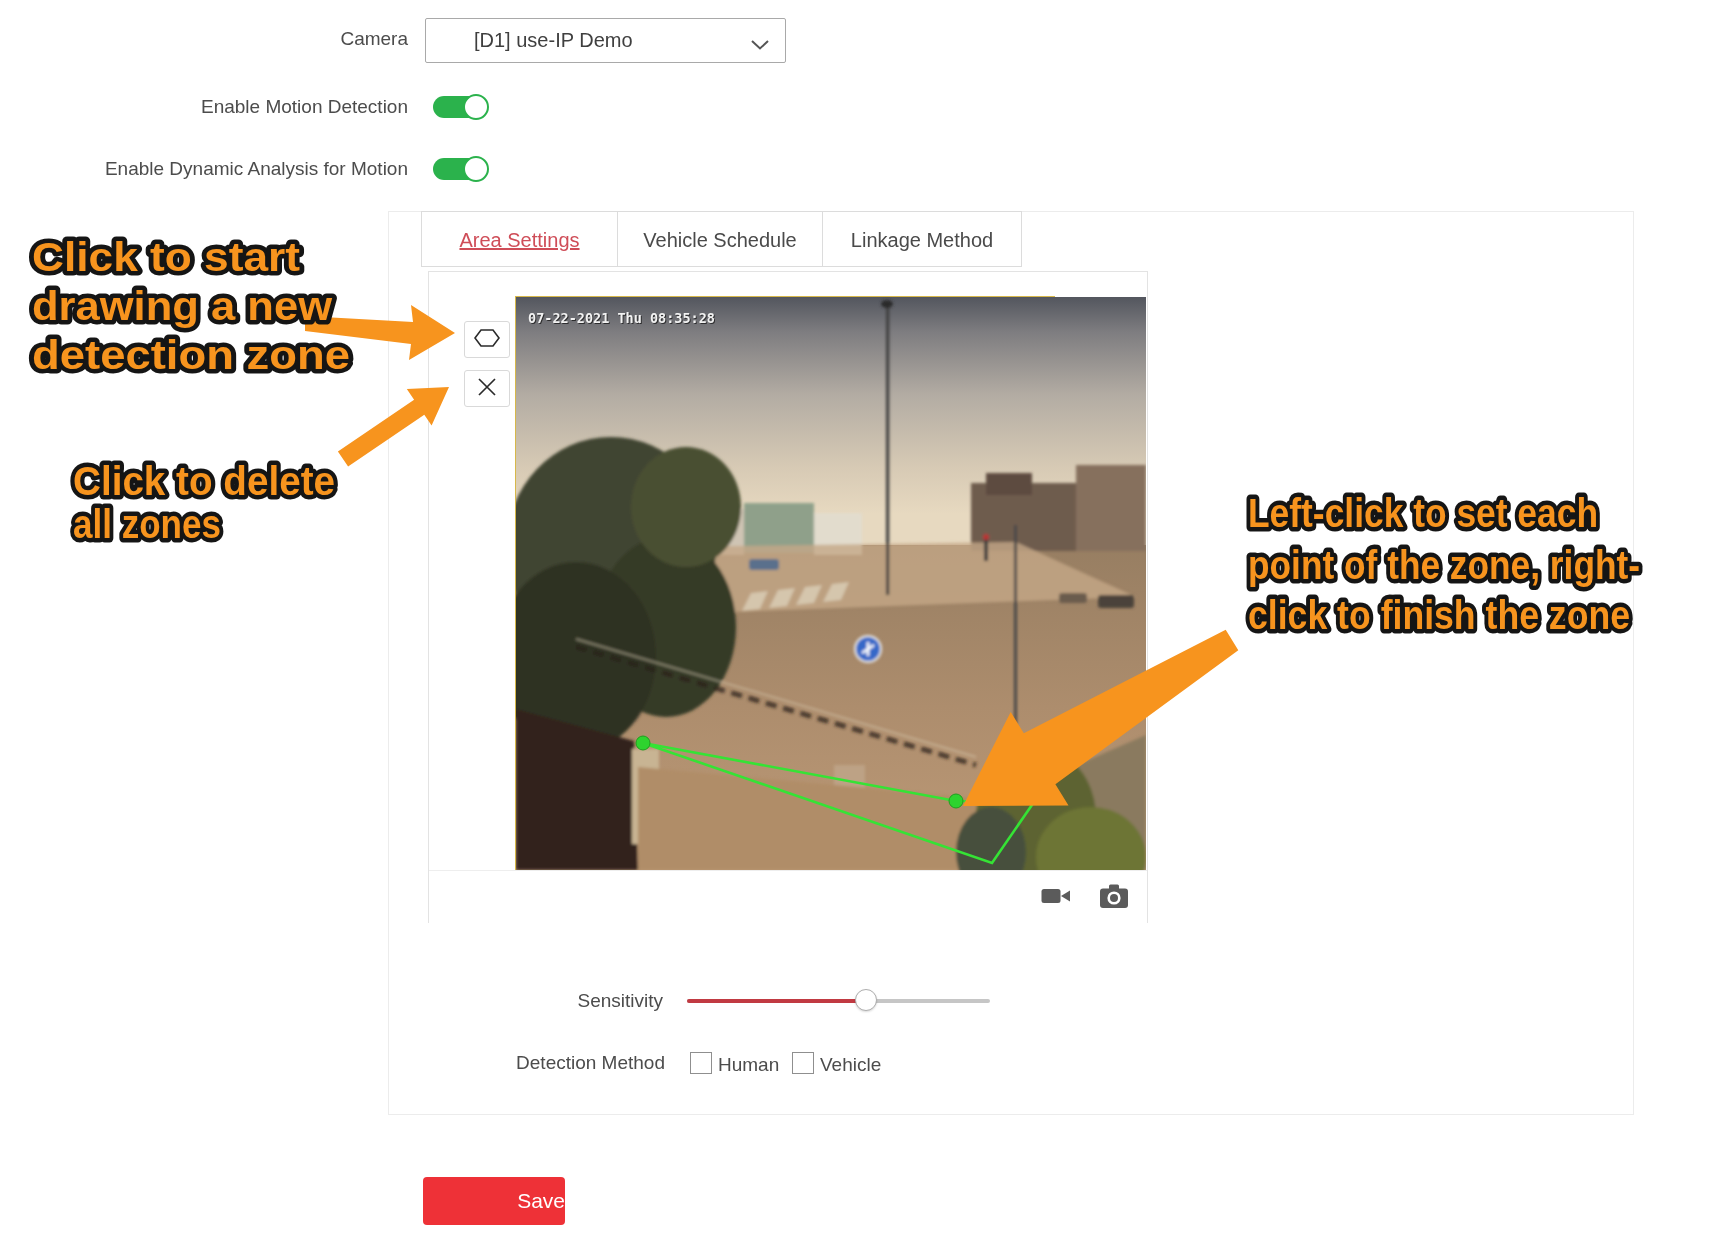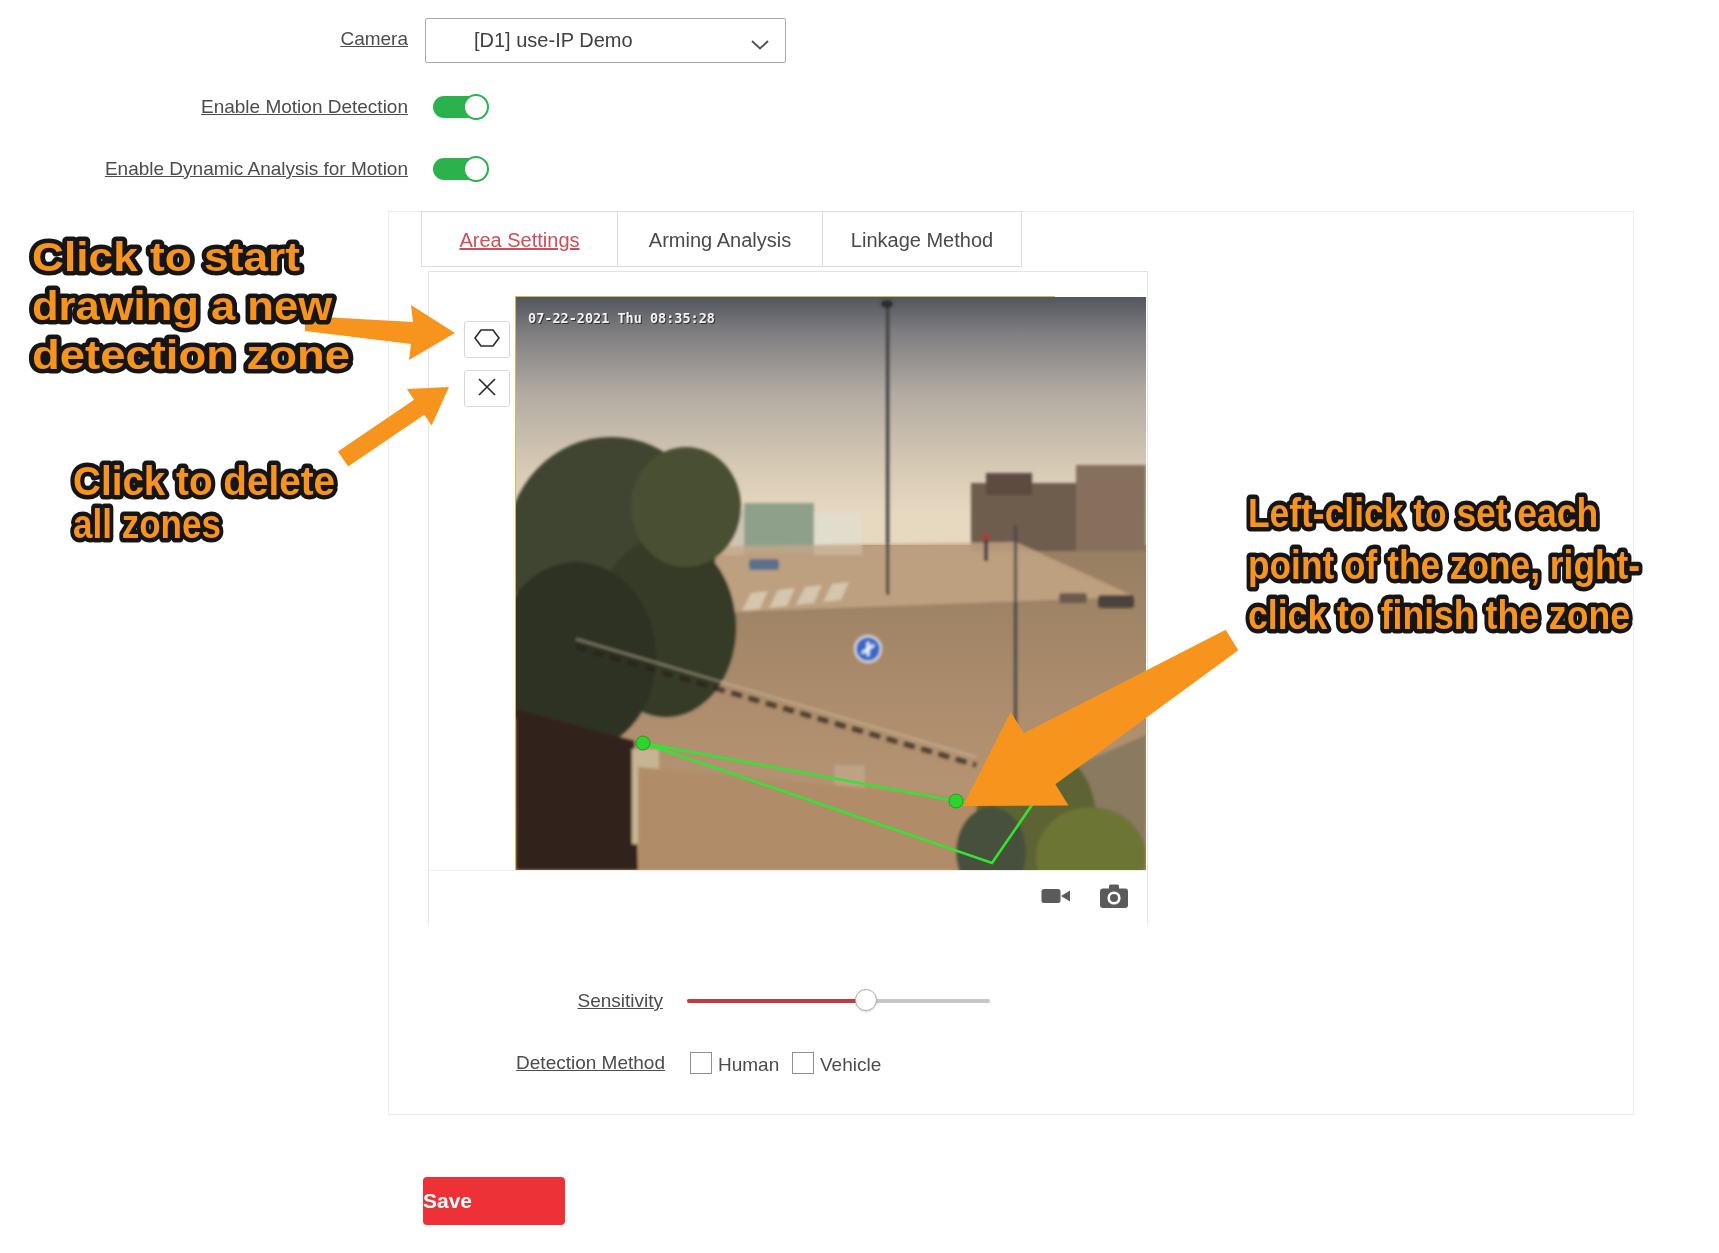--- a/index.html
+++ b/index.html
@@ -1,19 +1,19 @@
 <!DOCTYPE html>
 <html><head>
 <meta charset="utf-8">
 <style>
   html,body{margin:0;padding:0;background:#ffffff;}
   body{font-family:"Liberation Sans",sans-serif;color:#4c4c4c;}
   #page{position:relative;width:1719px;height:1253px;background:#fff;overflow:hidden;}
 
-  .lbl{position:absolute;font-size:19px;color:#4c4c4c;text-align:right;white-space:nowrap;text-decoration:underline;}
+  .lbl{position:absolute;font-size:19px;color:#4c4c4c;text-align:right;white-space:nowrap;}
 
   
   .dropdown{position:absolute;left:425px;top:18px;width:361px;height:45px;border:1px solid #a9a9a9;border-radius:2px;background:#fff;box-sizing:border-box;cursor:pointer;}
   .dropdown .val{position:absolute;left:16px;top:0;line-height:43px;font-size:20px;color:#3f3f3f;white-space:nowrap;margin-left:32px;}
   .dropdown .chev{position:absolute;right:16px;top:17px;}
 
   
   .toggle{position:absolute;width:54px;height:22px;border-radius:11px;background:#2bb24c;cursor:pointer;}
   .toggle .knob{position:absolute;right:-2px;top:-2px;width:22px;height:22px;border-radius:50%;background:#fff;border:2px solid #2bb24c;}
 
@@ -39,21 +39,21 @@
 
   
   .slider-track{position:absolute;left:687px;top:999px;width:303px;height:4px;background:#c6c6c6;border-radius:2px;}
   .slider-fill{position:absolute;left:0;top:0;height:4px;background:#c13a42;border-radius:2px;}
   .slider-thumb{position:absolute;top:-10px;width:22px;height:22px;border-radius:50%;background:#fff;border:1px solid #aeaeae;box-sizing:border-box;box-shadow:0 1px 2px rgba(0,0,0,.15);cursor:pointer;}
 
   
   .cb{position:absolute;width:22px;height:22px;border:1px solid #8f8f8f;background:#fff;box-sizing:border-box;cursor:pointer;}
   .cb-lab{position:absolute;font-size:19px;color:#4c4c4c;}
 
-  .savebtn{position:absolute;left:423px;top:1177px;width:142px;height:48px;background:#ee3137;color:#fff;font-weight:bold;font-size:21px;text-align:left;line-height:48px;border-radius:4px;cursor:pointer;}
+  .savebtn{position:absolute;left:423px;top:1177px;width:142px;height:48px;background:#ee3137;color:#fff;font-weight:normal;font-size:21px;text-align:right;line-height:48px;border-radius:4px;cursor:pointer;}
 
   .overlay{position:absolute;left:0;top:0;pointer-events:none;}
   .ann{font-family:"Liberation Sans",sans-serif;font-weight:bold;font-size:41px;fill:#f7941e;stroke:#151515;stroke-width:9px;paint-order:stroke;stroke-linejoin:round;}
 </style>
 </head>
 <body>
 
 <div id="page">
 
   <div class="lbl" style="left:180px;top:28px;width:228px;">Camera</div>
@@ -72,21 +72,21 @@
     </div>
 
   <div class="lbl" style="left:40px;top:158px;width:368px;">Enable Dynamic Analysis for Motion</div>
   <div class="toggle" style="left:433px;top:158px;">
       <span class="knob"></span>
     </div>
 
   <div class="panel">
     <div class="tabs">
       <div class="tab t0 active">Area Settings</div>
-      <div class="tab t1">Arming Analysis</div>
+      <div class="tab t1">Vehicle Schedule</div>
       <div class="tab t2">Linkage Method</div>
     </div>
 
     <div class="canvasbox">
       <div class="toolbtn draw">
         <span>
           <svg width="26" height="18" viewBox="0 0 26 18">
               <polygon points="7,1 19,1 25,9 19,17 7,17 1,9" fill="none" stroke="#2b2b2b" stroke-width="1.6"></polygon>
             </svg>
         </span>

